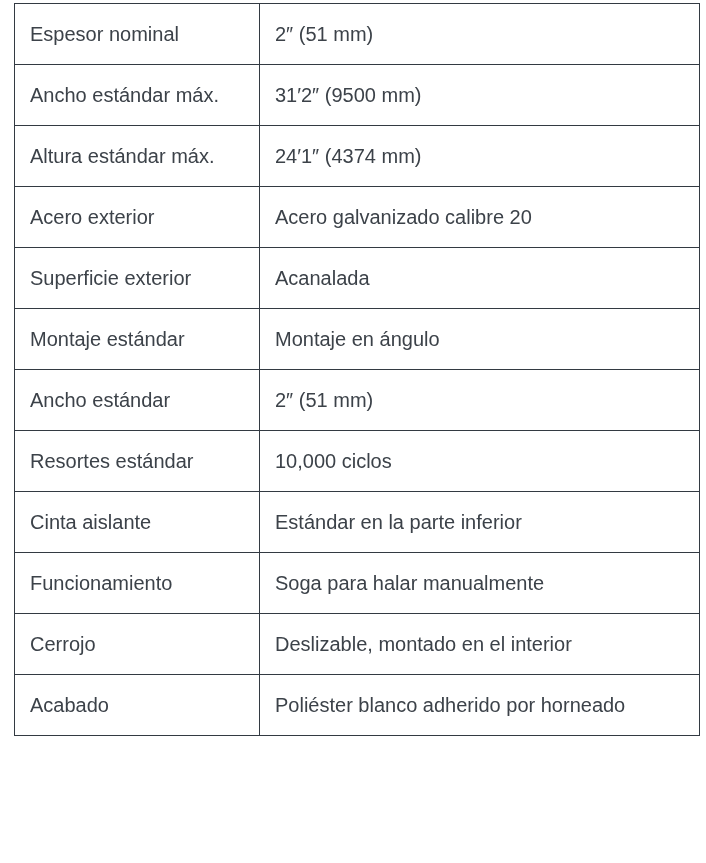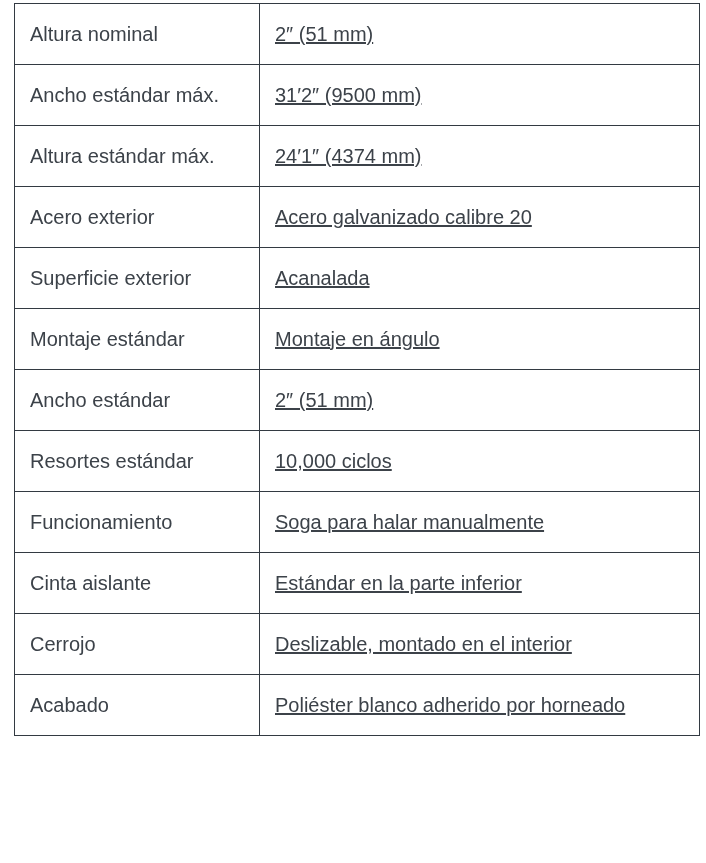--- a/index.html
+++ b/index.html
@@ -27,29 +27,29 @@
     line-height: 1.2;
     color: #3c4249;
     height: 60px;
     vertical-align: middle;
     padding: 0 6px 0 15px;
     background: #ffffff;
     white-space: nowrap;
     overflow: hidden;
   }
   td.label-cell { width: 223px; }
-  td.value-cell { width: 418px; text-decoration: underline; }
+  td.value-cell { width: 418px; }
 </style>
 </head>
 <body>
 
 <table class="spec-table">
   <tbody>
       <tr>
-        <td class="label-cell">Altura nominal</td>
+        <td class="label-cell">Espesor nominal</td>
         <td class="value-cell">2″ (51 mm)</td>
       </tr>
       <tr>
         <td class="label-cell">Ancho estándar máx.</td>
         <td class="value-cell">31′2″ (9500 mm)</td>
       </tr>
       <tr>
         <td class="label-cell">Altura estándar máx.</td>
         <td class="value-cell">24′1″ (4374 mm)</td>
       </tr>
@@ -67,26 +67,26 @@
       </tr>
       <tr>
         <td class="label-cell">Ancho estándar</td>
         <td class="value-cell">2″ (51 mm)</td>
       </tr>
       <tr>
         <td class="label-cell">Resortes estándar</td>
         <td class="value-cell">10,000 ciclos</td>
       </tr>
       <tr>
+        <td class="label-cell">Cinta aislante</td>
+        <td class="value-cell">Estándar en la parte inferior</td>
+      </tr>
+      <tr>
         <td class="label-cell">Funcionamiento</td>
         <td class="value-cell">Soga para halar manualmente</td>
-      </tr>
-      <tr>
-        <td class="label-cell">Cinta aislante</td>
-        <td class="value-cell">Estándar en la parte inferior</td>
       </tr>
       <tr>
         <td class="label-cell">Cerrojo</td>
         <td class="value-cell">Deslizable, montado en el interior</td>
       </tr>
       <tr>
         <td class="label-cell">Acabado</td>
         <td class="value-cell">Poliéster blanco adherido por horneado</td>
       </tr>
     </tbody>

